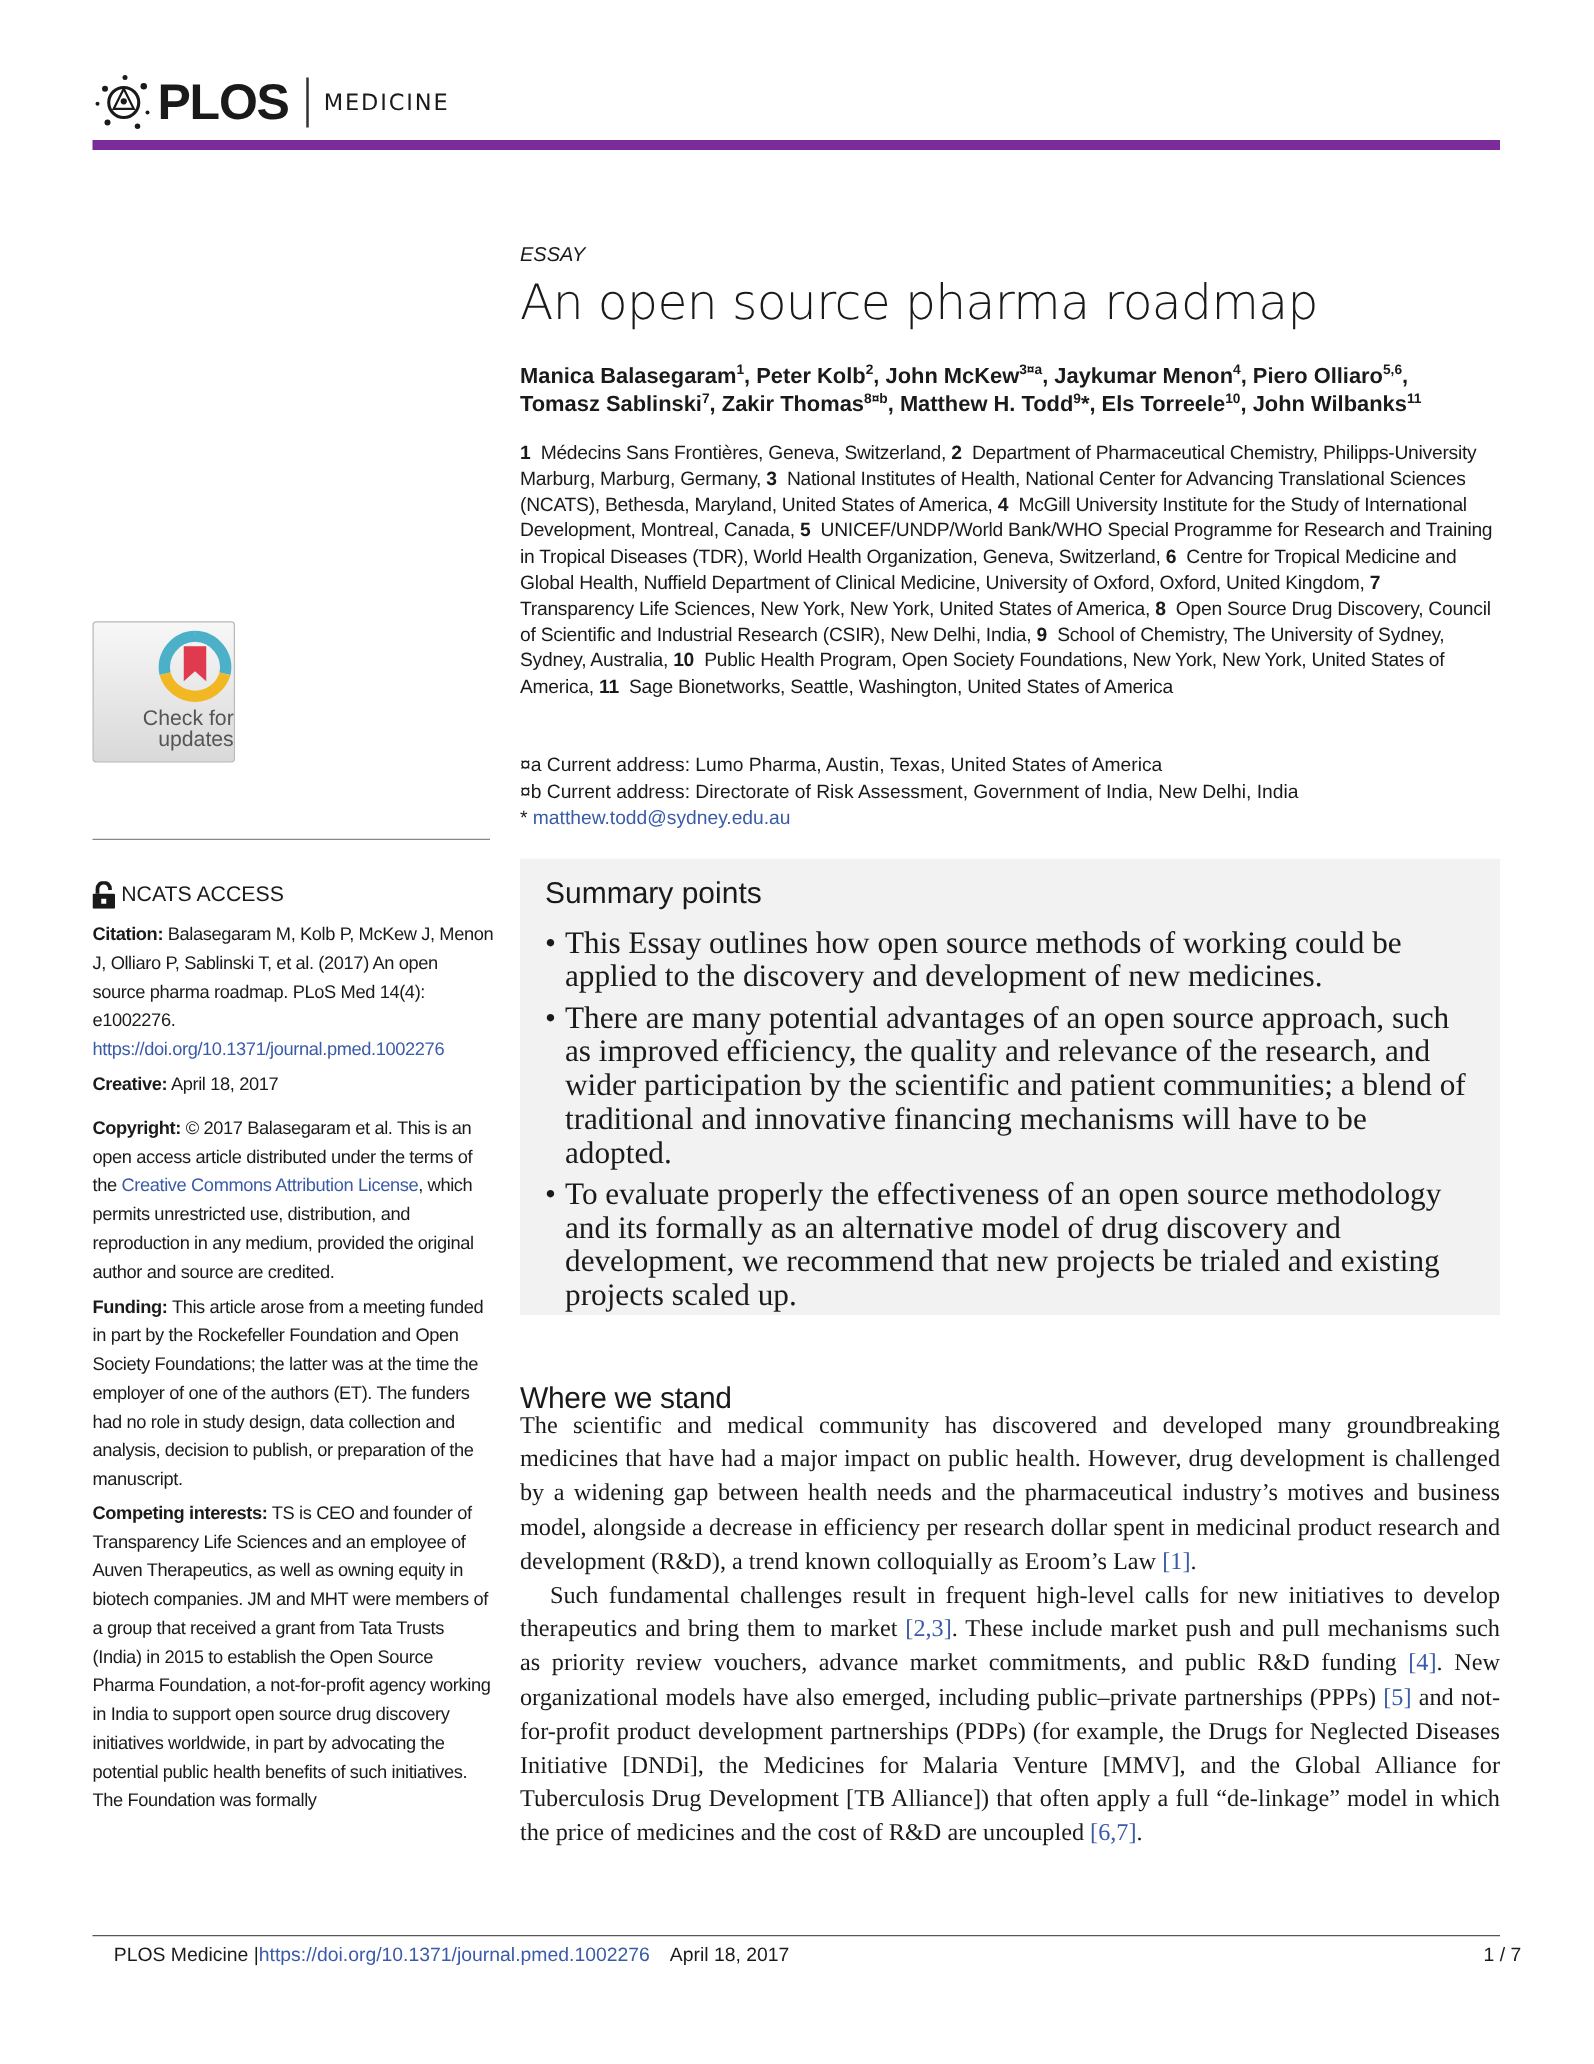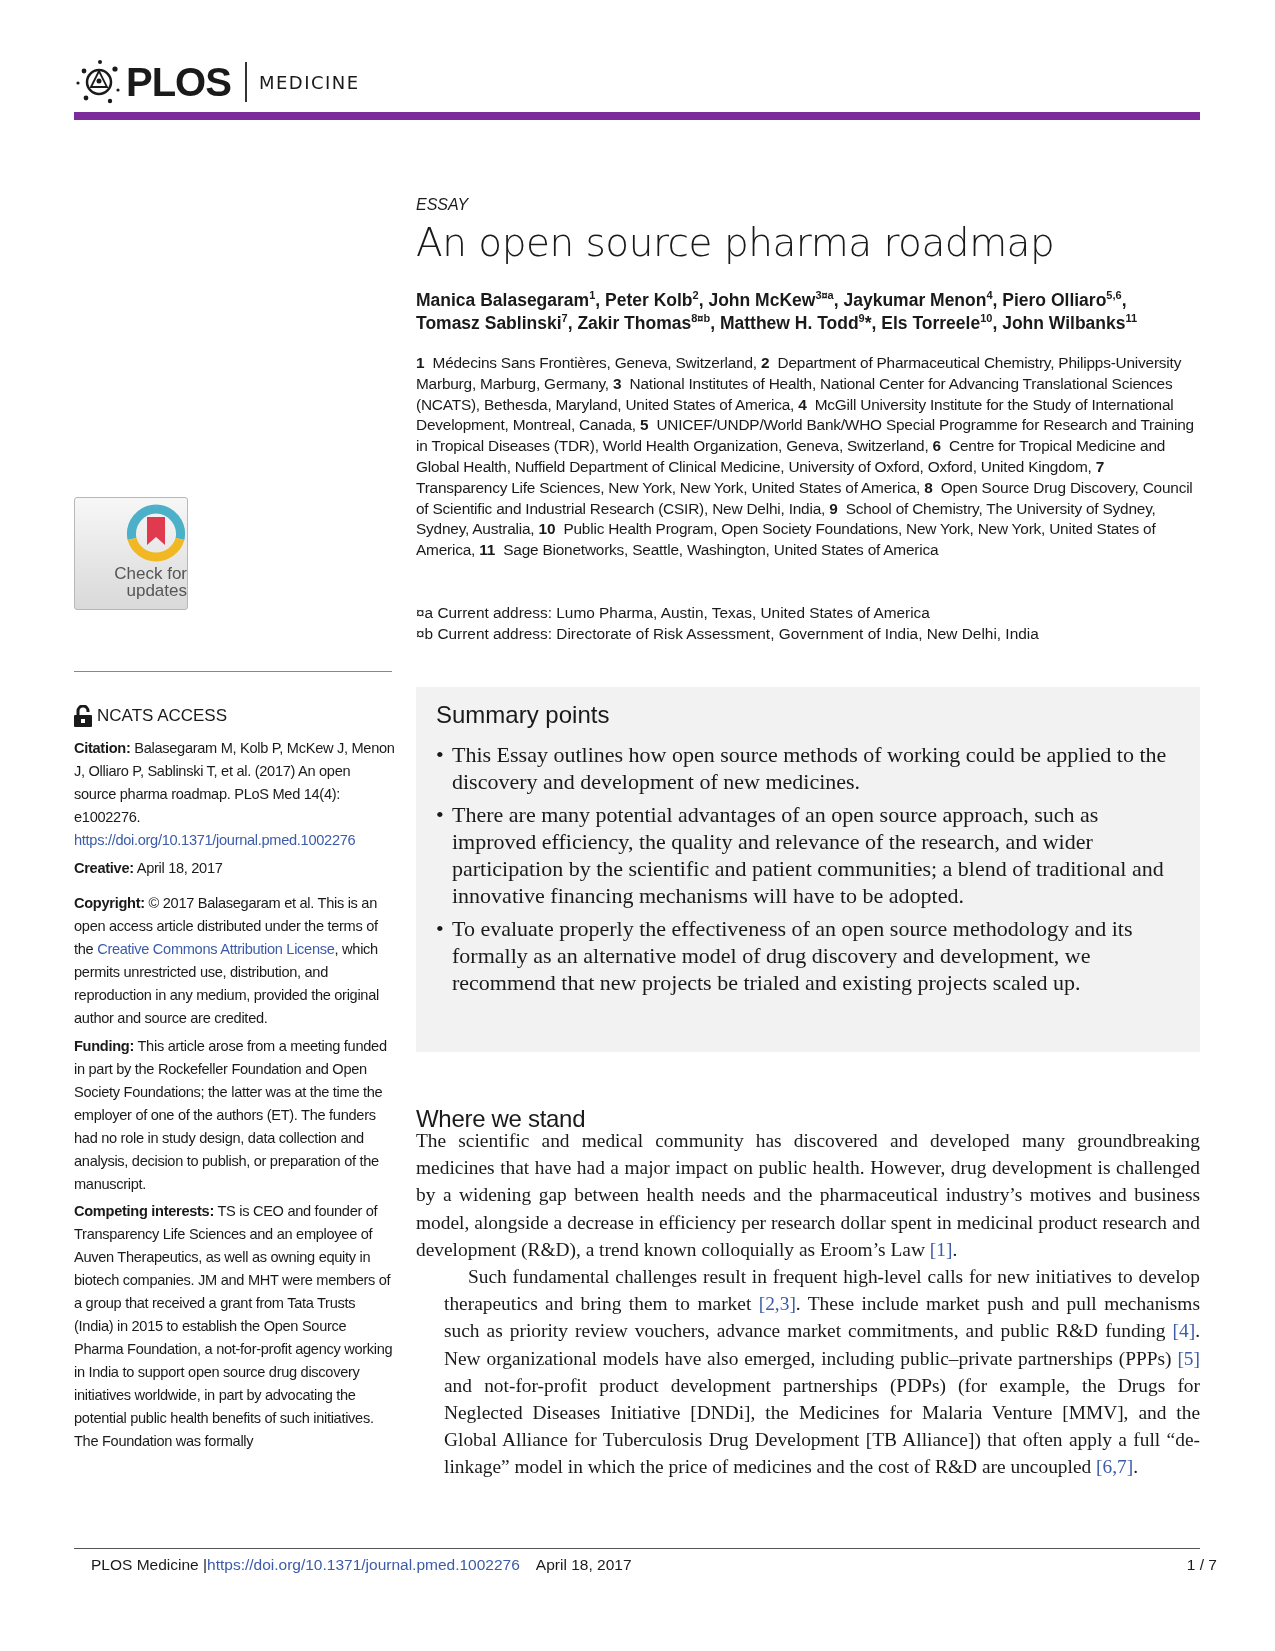--- a/index.html
+++ b/index.html
@@ -32,27 +32,27 @@
   .title { top: 220px; font-family: "DejaVu Sans", sans-serif; font-size: 39px; font-weight: 300; color: #1a1a1a; letter-spacing: -0.5px; }
   .authors { top: 289px; font-family: "Liberation Sans", sans-serif; font-weight: 700; font-size: 17.5px; line-height: 23px; }
   .authors sup { font-size: 11px; line-height: 0; }
   .affil { top: 353px; font-family: "Liberation Sans", sans-serif; font-size: 15.4px; line-height: 20.8px; letter-spacing: -0.2px; }
   .affil b { font-weight: 700; }
   .curaddr { top: 603px; font-family: "Liberation Sans", sans-serif; font-size: 15.4px; line-height: 20.8px; }
 
   .summary { position: absolute; left: 416px; top: 687px; width: 784px; height: 365px; background: #f2f2f2; box-sizing: border-box; padding: 14px 20px 0 20px; }
   .summary-title { font-family: "Liberation Sans", sans-serif; font-size: 24px; color: #1a1a1a; margin-bottom: 12px; }
   .summary ul { margin: 0; padding: 0; list-style: none; }
-  .summary li { position: relative; padding-left: 16px; font-family: "Liberation Serif", serif; font-size: 22px; line-height: 27px; margin-bottom: 6px; }
+  .summary li { position: relative; padding-left: 16px; font-family: "Liberation Serif", serif; font-size: 25px; line-height: 27px; margin-bottom: 6px; }
   .summary li::before { content: "•"; position: absolute; left: 0; top: 0; }
 
   .section-h { top: 1105px; font-family: "Liberation Sans", sans-serif; font-weight: 400; font-size: 24px; letter-spacing: -0.3px; }
   .body-text { top: 1127px; font-family: "Liberation Serif", serif; font-size: 19.4px; line-height: 27.2px; text-align: justify; }
   .body-text p { margin: 0; }
-  .body-text p.indent { text-indent: 24px; margin-left: 28px; }
+  .body-text p.indent { text-indent: 24px; }
 
   
   .footer-rule { position: absolute; left: 74px; top: 1548px; width: 1126px; height: 1px; background: #555; }
   .footer { position: absolute; left: 91px; top: 1556px; width: 1126px; font-family: "Liberation Sans", sans-serif; font-size: 15.5px; color: #1a1a1a; display: flex; }
   .footer .page { margin-left: auto; }
 </style>
 </head>
 <body>
 
 <div class="header">
@@ -121,20 +121,21 @@
 <div class="main essay sans">ESSAY</div>
 <div class="main title">An open source pharma roadmap</div>
 
 <div class="main authors" id="authors"><span><span>Manica Balasegaram</span><sup>1</sup><span>, </span></span><span><span>Peter Kolb</span><sup>2</sup><span>, </span></span><span><span>John McKew</span><sup>3¤a</sup><span>, </span></span><span><span>Jaykumar Menon</span><sup>4</sup><span>, </span></span><span><span>Piero Olliaro</span><sup>5,6</sup><span>,</span></span><br><span><span>Tomasz Sablinski</span><sup>7</sup><span>, </span></span><span><span>Zakir Thomas</span><sup>8¤b</sup><span>, </span></span><span><span>Matthew H. Todd</span><sup>9</sup><span>*, </span></span><span><span>Els Torreele</span><sup>10</sup><span>, </span></span><span><span>John Wilbanks</span><sup>11</sup><span></span></span></div>
 
 <div class="main affil" id="affiliations"><span><b>1&nbsp; </b><span>Médecins Sans Frontières, Geneva, Switzerland, </span></span><span><b>2&nbsp; </b><span>Department of Pharmaceutical Chemistry, Philipps-University Marburg, Marburg, Germany, </span></span><span><b>3&nbsp; </b><span>National Institutes of Health, National Center for Advancing Translational Sciences (NCATS), Bethesda, Maryland, United States of America, </span></span><span><b>4&nbsp; </b><span>McGill University Institute for the Study of International Development, Montreal, Canada, </span></span><span><b>5&nbsp; </b><span>UNICEF/UNDP/World Bank/WHO Special Programme for Research and Training in Tropical Diseases (TDR), World Health Organization, Geneva, Switzerland, </span></span><span><b>6&nbsp; </b><span>Centre for Tropical Medicine and Global Health, Nuffield Department of Clinical Medicine, University of Oxford, Oxford, United Kingdom, </span></span><span><b>7&nbsp; </b><span>Transparency Life Sciences, New York, New York, United States of America, </span></span><span><b>8&nbsp; </b><span>Open Source Drug Discovery, Council of Scientific and Industrial Research (CSIR), New Delhi, India, </span></span><span><b>9&nbsp; </b><span>School of Chemistry, The University of Sydney, Sydney, Australia, </span></span><span><b>10&nbsp; </b><span>Public Health Program, Open Society Foundations, New York, New York, United States of America, </span></span><span><b>11&nbsp; </b><span>Sage Bionetworks, Seattle, Washington, United States of America</span></span></div>
 
 <div class="main curaddr">
   <div>¤a  Current address: Lumo Pharma, Austin, Texas, United States of America</div>
   <div>¤b  Current address: Directorate of Risk Assessment, Government of India, New Delhi, India</div>
+  <div><span>* </span><a class="link">matthew.todd@sydney.edu.au</a></div>
 </div>
 
 <div class="summary">
   <div class="summary-title">Summary points</div>
   <ul>
     <li>This Essay outlines how open source methods of working could be applied to the discovery and development of new medicines.</li>
     <li>There are many potential advantages of an open source approach, such as improved efficiency, the quality and relevance of the research, and wider participation by the scientific and patient communities; a blend of traditional and innovative financing mechanisms will have to be adopted.</li>
     <li>To evaluate properly the effectiveness of an open source methodology and its formally as an alternative model of drug discovery and development, we recommend that new projects be trialed and existing projects scaled up.</li>
   </ul>
 </div>

